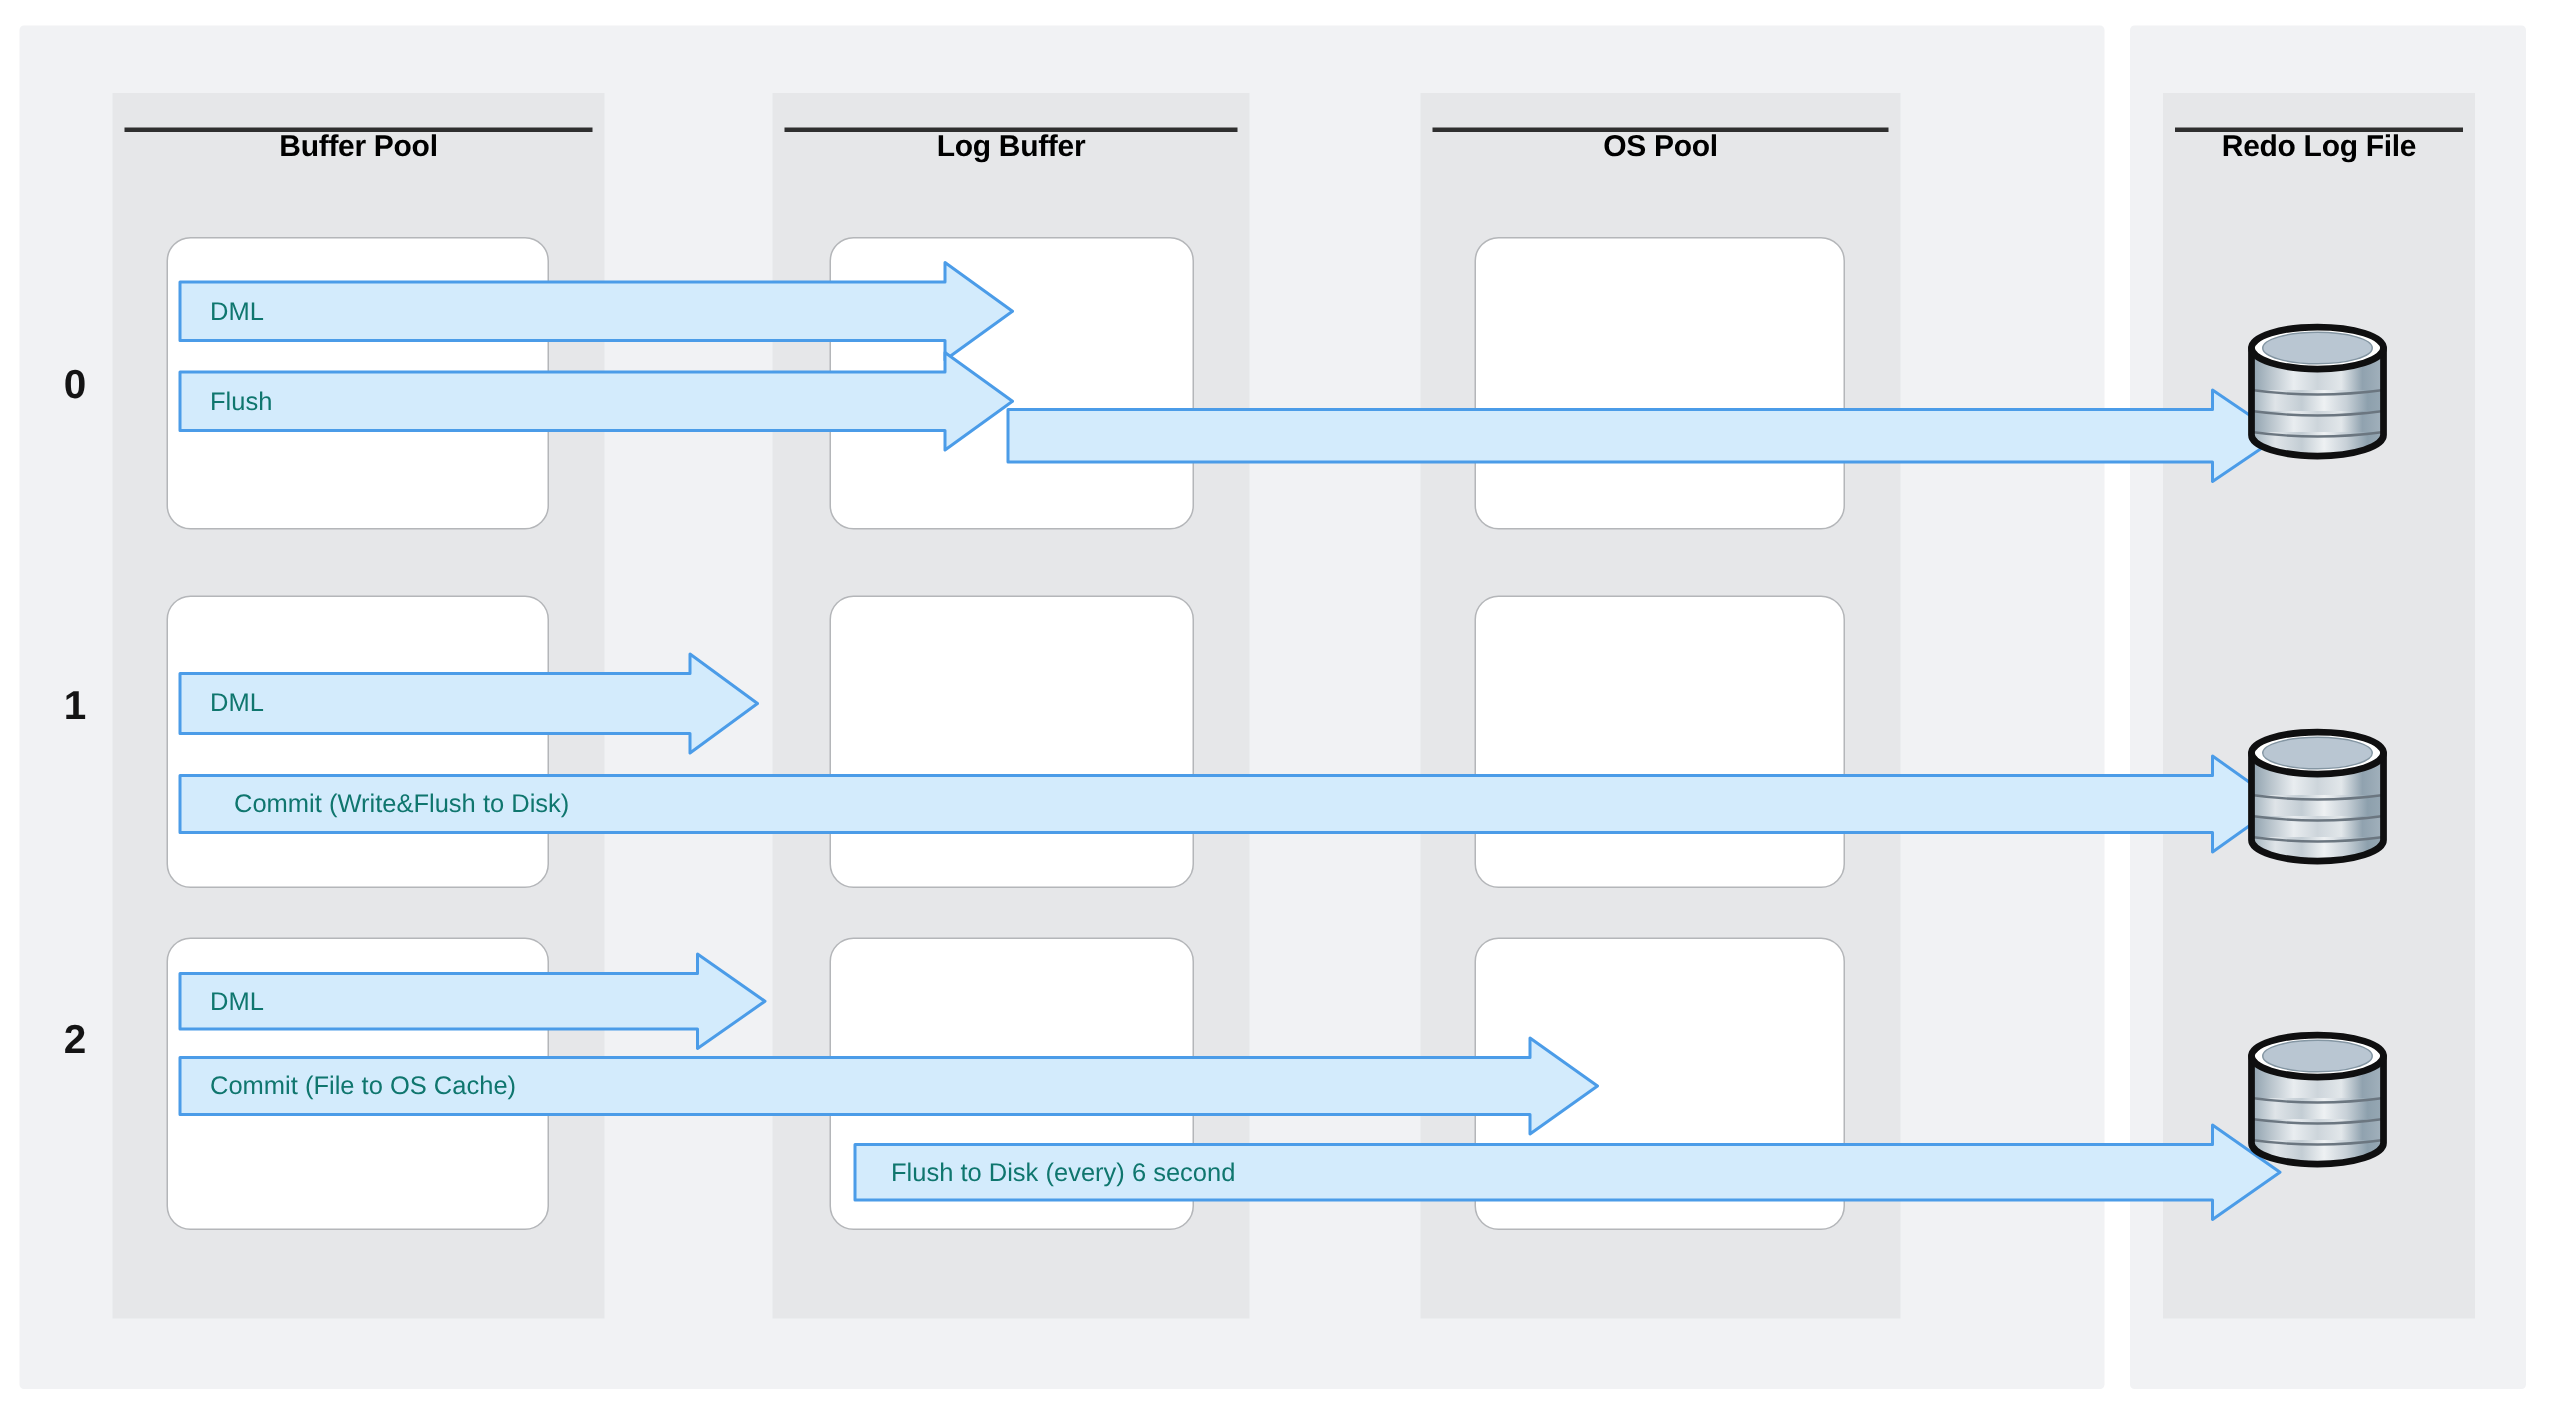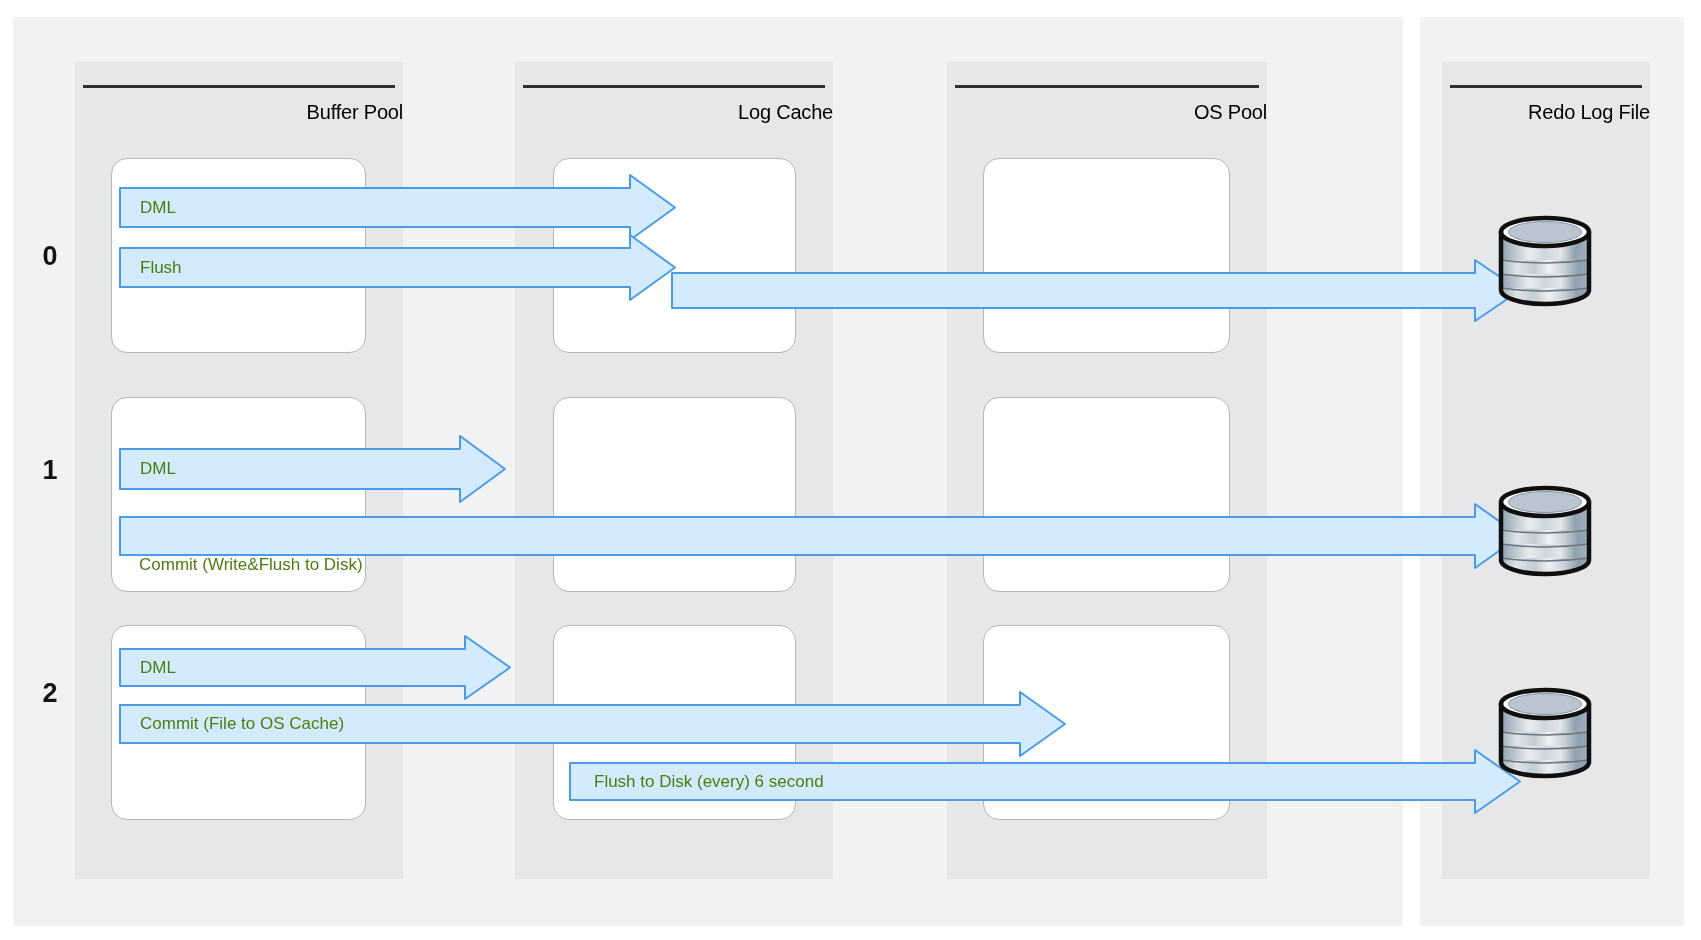--- a/index.html
+++ b/index.html
@@ -4,35 +4,35 @@
 <style>
   html,body{margin:0;padding:0;background:#ffffff;}
   #canvas{
     position:relative;width:1701px;height:940px;background:#ffffff;overflow:hidden;
     font-family:"Liberation Sans", sans-serif;color:#111;
   }
   .panel{position:absolute;background:#f1f2f4;border-radius:3px;}
   .col-panel{position:absolute;background:#e6e7e9;top:62px;height:817px;}
   .col-rule{position:absolute;top:85px;height:3px;background:#2f2f2f;}
   .col-title{
-    position:absolute;top:101px;text-align:right;font-size:20px;font-weight:400;
+    position:absolute;top:87px;text-align:center;font-size:20px;font-weight:700;
     letter-spacing:-0.2px;color:#000;
   }
   .mem-box{
     position:absolute;background:#ffffff;border:1.5px solid #b4b6b9;border-radius:16px;
     width:255px;height:195px;box-sizing:border-box;
   }
   .row-label{
     position:absolute;left:28px;width:44px;text-align:center;
     font-size:27px;font-weight:600;color:#141414;
   }
   .arrow{position:absolute;overflow:visible;}
   .arrow polygon{fill:#d3ebfc;stroke:#4b9ce8;stroke-width:2;stroke-linejoin:round;}
   .arrow-label{
-    position:absolute;font-size:17px;color:#4d7c0f;white-space:nowrap;
+    position:absolute;font-size:17px;color:#0f766e;white-space:nowrap;
   }
   .db{position:absolute;}
 </style>
 </head>
 <body>
 
 <div id="canvas">
 
   <div class="panel" style="left:13px;top:17px;width:1390px;height:909px;"></div>
   <div class="panel" style="left:1420px;top:17px;width:264px;height:909px;"></div>
@@ -41,21 +41,21 @@
   <div class="col-panel" style="left:515px;width:318px;"></div>
   <div class="col-panel" style="left:947px;width:320px;"></div>
   <div class="col-panel" style="left:1442px;width:208px;"></div>
 
   <div class="col-rule" style="left:83px;width:312px;"></div>
   <div class="col-rule" style="left:523px;width:302px;"></div>
   <div class="col-rule" style="left:955px;width:304px;"></div>
   <div class="col-rule" style="left:1450px;width:192px;"></div>
 
   <div class="col-title" style="left:75px;width:328px;">Buffer Pool</div>
-  <div class="col-title" style="left:515px;width:318px;">Log Cache</div>
+  <div class="col-title" style="left:515px;width:318px;">Log Buffer</div>
   <div class="col-title" style="left:947px;width:320px;">OS Pool</div>
   <div class="col-title" style="left:1442px;width:208px;">Redo Log File</div>
 
   <div class="row-label" style="top:241px;">0</div>
   <div class="row-label" style="top:455px;">1</div>
   <div class="row-label" style="top:678px;">2</div>
 
   <div class="mem-box" style="left:111px;top:158px;"></div>
   <div class="mem-box" style="left:553px;top:158px;width:243px;"></div>
   <div class="mem-box" style="left:983px;top:158px;width:247px;"></div>
@@ -123,21 +123,21 @@
   </svg>
 
   <svg class="arrow" style="left:118px;top:434px;" width="389" height="70">
     <polygon points="2,15 342,15 342,2 387,35 342,68 342,55 2,55"></polygon>
   </svg>
   <div class="arrow-label" style="left:140px;top:449px;line-height:40px;">DML</div>
 
   <svg class="arrow" style="left:118px;top:502px;" width="1404" height="68">
     <polygon points="2,15 1357,15 1357,2 1402,34 1357,66 1357,53 2,53"></polygon>
   </svg>
-  <div class="arrow-label" style="left:139px;top:517px;line-height:38px;margin-top:29px;">Commit (Write&amp;Flush to Disk)</div>
+  <div class="arrow-label" style="left:156px;top:517px;line-height:38px;">Commit (Write&amp;Flush to Disk)</div>
 
   <svg class="arrow" style="left:118px;top:634px;" width="394" height="67">
     <polygon points="2,15 347,15 347,2 392,33.5 347,65 347,52 2,52"></polygon>
   </svg>
   <div class="arrow-label" style="left:140px;top:649px;line-height:37px;">DML</div>
 
   <svg class="arrow" style="left:118px;top:690px;" width="949" height="68">
     <polygon points="2,15 902,15 902,2 947,34 902,66 902,53 2,53"></polygon>
   </svg>
   <div class="arrow-label" style="left:140px;top:705px;line-height:38px;">Commit (File to OS Cache)</div>

